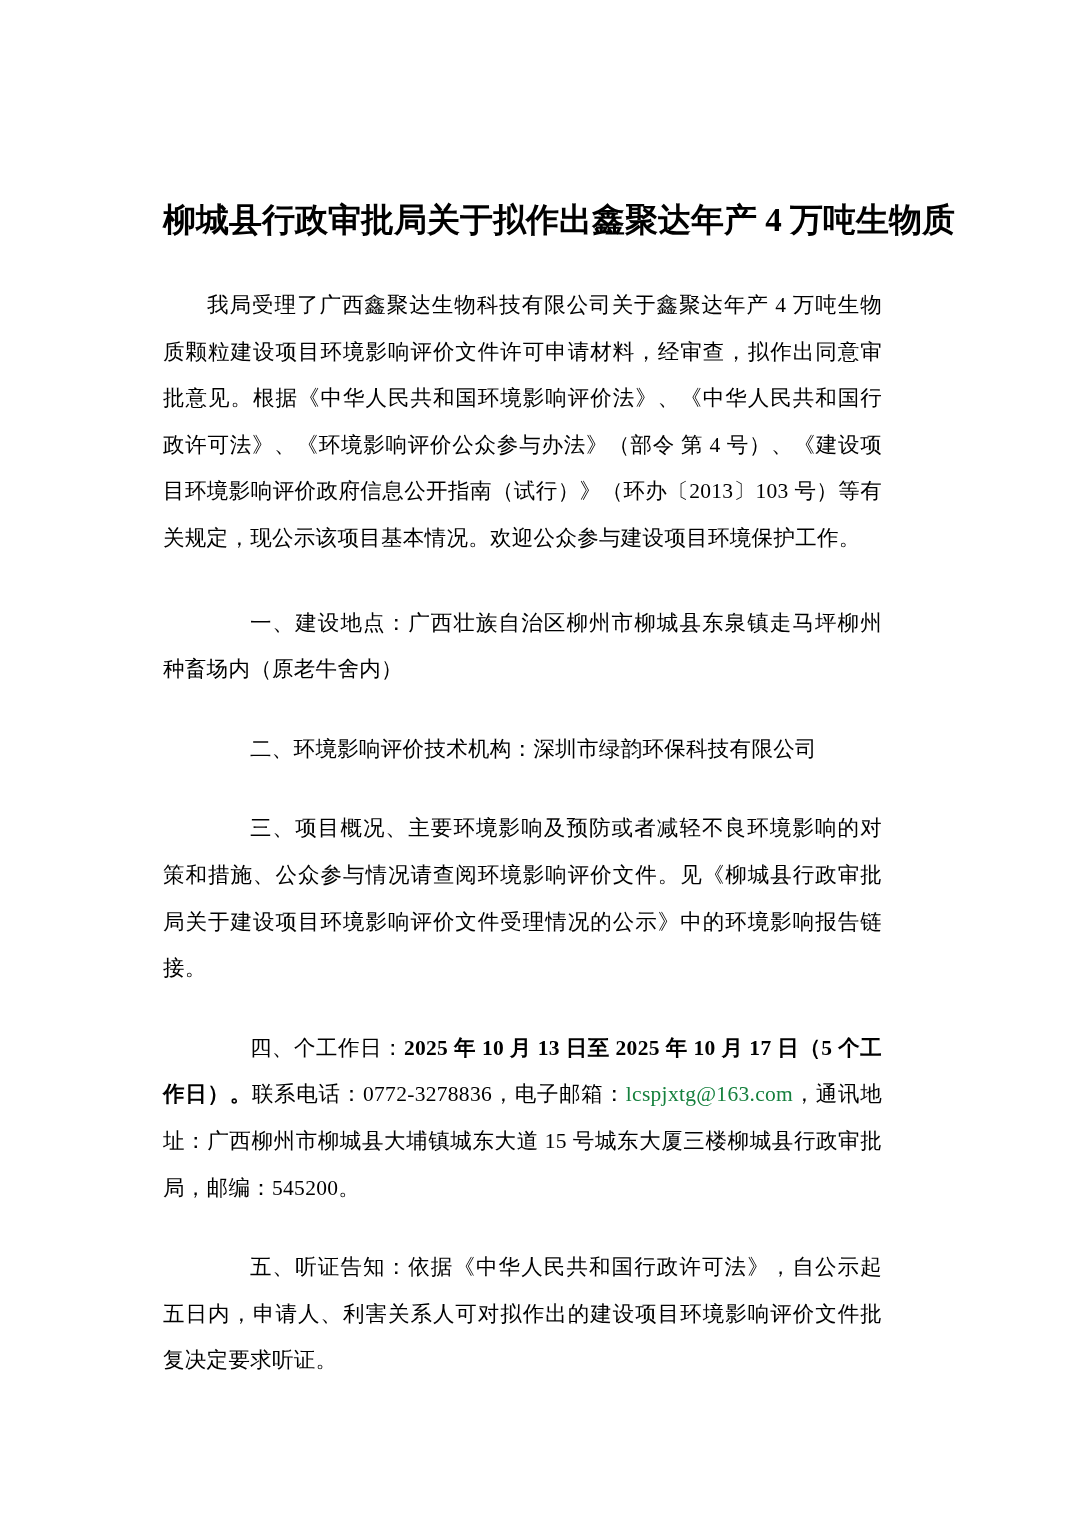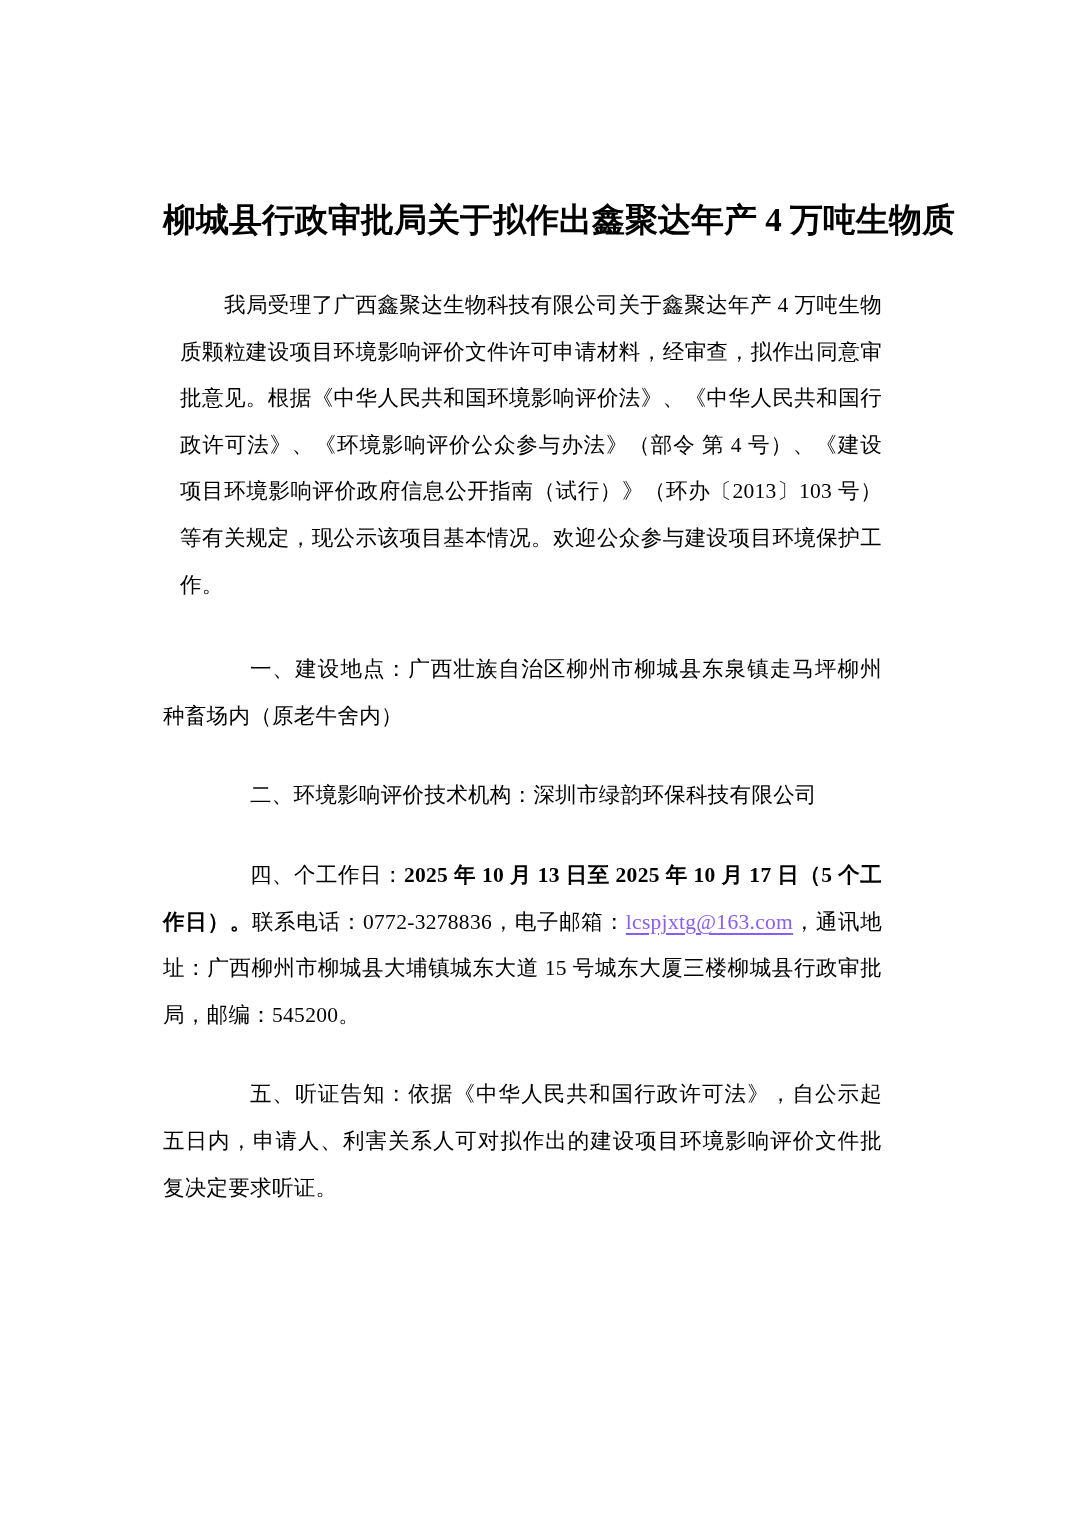--- a/index.html
+++ b/index.html
@@ -31,44 +31,43 @@
   }
   .para {
     margin: 0 0 33px 0;
     font-size: 21.5px;
     line-height: 46.6px;
     text-align: justify;
     letter-spacing: 0.3px;
   }
   .para.intro {
     margin-bottom: 38px;
-    margin-left: 17px;
   }
   .indent-2 { text-indent: 44px; }
   .indent-4 { text-indent: 87px; }
   .bold-seg { font-weight: bold; }
   .email-link {
-    color: #8b5cf6;
-    text-decoration: underline;
+    color: #15803d;
     text-underline-offset: 4px;
   }
 </style>
 </head>
 <body>
 
 <div class="page">
 
   <h1 class="doc-title">
     <span class="title-line">柳城县行政审批局关于拟作出鑫聚达年产 4 万吨生物质</span>
   </h1>
 
   <p class="para intro indent-2">我局受理了广西鑫聚达生物科技有限公司关于鑫聚达年产 4 万吨生物质颗粒建设项目环境影响评价文件许可申请材料，经审查，拟作出同意审批意见。根据《中华人民共和国环境影响评价法》、《中华人民共和国行政许可法》、《环境影响评价公众参与办法》（部令 第 4 号）、《建设项目环境影响评价政府信息公开指南（试行）》（环办〔2013〕103 号）等有关规定，现公示该项目基本情况。欢迎公众参与建设项目环境保护工作。</p>
 
   <p class="para indent-4">一、建设地点：广西壮族自治区柳州市柳城县东泉镇走马坪柳州种畜场内（原老牛舍内）</p>
 
   <p class="para indent-4">二、环境影响评价技术机构：深圳市绿韵环保科技有限公司</p>
 
+  <p class="para indent-4">三、项目概况、主要环境影响及预防或者减轻不良环境影响的对策和措施、公众参与情况请查阅环境影响评价文件。见《柳城县行政审批局关于建设项目环境影响评价文件受理情况的公示》中的环境影响报告链接。</p>
 
   <p class="para indent-4"><span>四、个工作日：</span><span class="bold-seg">2025 年 10 月 13 日至 2025 年 10 月 17 日（5 个工作日）。</span><span>联系电话：0772-3278836，电子邮箱：</span><a class="email-link">lcspjxtg@163.com</a><span>，通讯地址：广西柳州市柳城县大埔镇城东大道 15 号城东大厦三楼柳城县行政审批局，邮编：545200。</span></p>
 
   <p class="para indent-4">五、听证告知：依据《中华人民共和国行政许可法》，自公示起五日内，申请人、利害关系人可对拟作出的建设项目环境影响评价文件批复决定要求听证。</p>
 
 </div>
 
 </body></html>

